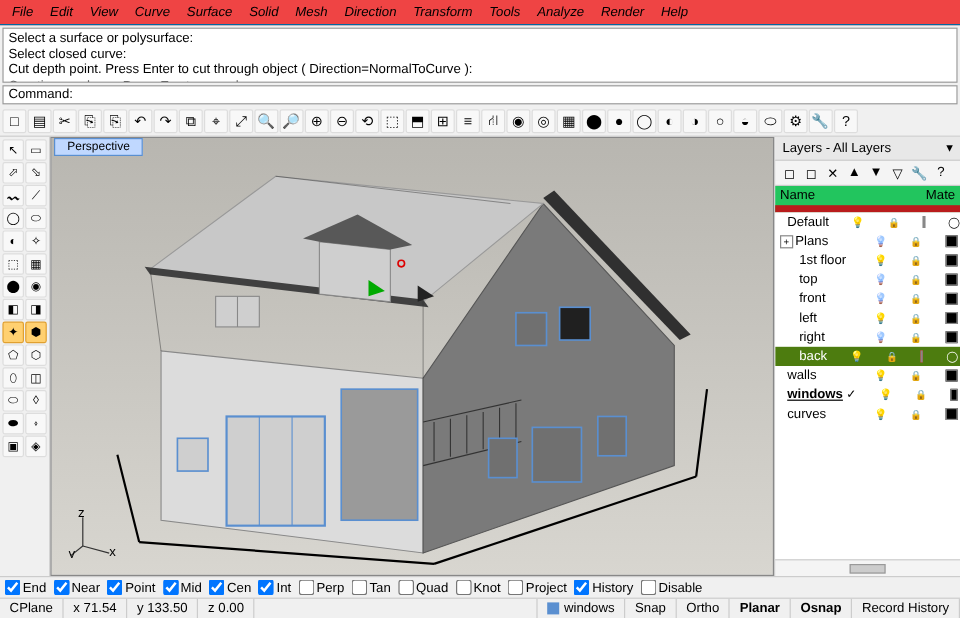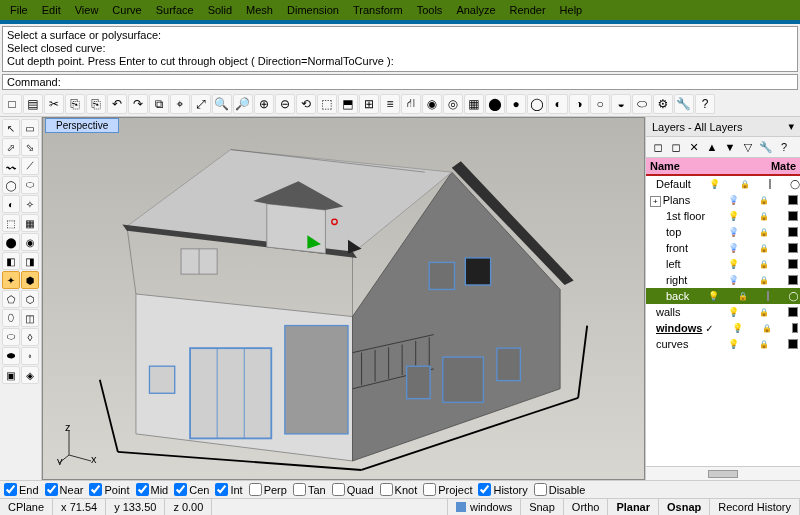--- a/index.html
+++ b/index.html
@@ -1,37 +1,37 @@
 <!DOCTYPE html>
 <html><head>
 <meta charset="utf-8">
 <style>
 * { box-sizing: border-box; margin: 0; padding: 0; font-family: Tahoma, sans-serif; font-size: 11px; }
 body { width: 800px; height: 515px; background: #f0f0f0; display: flex; flex-direction: column; overflow: hidden; }
-.menubar { display: flex; background: #4d7c0f; border-bottom: 4px solid #0369a1; padding: 2px 4px; gap: 2px; }
+.menubar { display: flex; background: #ef4444; border-bottom: 1px solid #0369a1; padding: 2px 4px; gap: 2px; font-style: italic; }
 .menubar span { padding: 2px 6px; cursor: pointer; }
 .cmdlog { background: #fff; border: 1px solid #999; margin: 2px; padding: 2px 4px; font-size: 10px; line-height: 1.2; height: 46px; overflow: hidden; }
 .cmdline { display: flex; align-items: flex-end; background: #fff; border: 1px solid #999; margin: 0 2px 2px 2px; padding: 1px 4px; gap: 4px; }
 .cmdline input { flex: 1; border: none; outline: none; font-size: 10px; }
 .toolbar { display: flex; gap: 1px; padding: 2px; border-bottom: 1px solid #ccc; overflow: hidden; flex-wrap: nowrap; }
 .tbtn { width: 20px; height: 20px; display: inline-flex; align-items: center; justify-content: center; background: #f8f8f8; border: 1px solid #ddd; border-radius: 2px; cursor: pointer; font-size: 12px; }
 .mid { flex: 1; display: flex; overflow: hidden; }
 .tool-left { display: flex; flex-direction: column; width: 42px; background: #f0f0f0; border-right: 1px solid #ccc; padding: 2px; gap: 1px; }
 .tool-left .row { display: flex; gap: 1px; }
 .tool-left .tbtn { width: 18px; height: 18px; font-size: 10px; }
 .tbtn.sel { background: #ffd070; border-color: #e0a030; }
 .viewport { flex: 1; background: linear-gradient(180deg,#b8b6b0 0%, #d8d6d0 100%); position: relative; border: 1px solid #888; }
 .vp-tab { position: absolute; top: 0; left: 2px; background: #c0d8ff; border: 1px solid #5a8fd0; padding: 1px 10px; font-size: 10px; }
 .vp-content { position: absolute; inset: 0; }
 .axis { position: absolute; bottom: 12px; left: 14px; font-size: 9px; color: #333; }
 .layers { width: 155px; border-left: 1px solid #ccc; background: #f4f4f4; display: flex; flex-direction: column; }
 .layers-hdr { padding: 3px 6px; background: #e8e8e8; border-bottom: 1px solid #ccc; display:flex; align-items:center; justify-content:space-between;}
 .layers-tools { display: flex; gap: 2px; padding: 2px 4px; border-bottom: 1px solid #ccc; }
 .layers-tools span { width: 16px; height: 16px; display:inline-flex; align-items:center; justify-content:center; cursor: pointer; font-size: 11px; }
-.layers-cols { display: flex; font-size: 10px; background: #f9a8d4; border-bottom: 2px solid #b91c1c; padding: 2px 4px; font-weight: bold; }
+.layers-cols { display: flex; font-size: 10px; background: #22c55e; border-bottom: 6px solid #b91c1c; padding: 2px 4px; }
 .layers-cols span:first-child { flex: 1; }
 .layers-list { flex: 1; overflow: auto; background: #fff; }
 .layer-row { display: flex; align-items: center; padding: 1px 2px; gap: 19px; height: 16px; cursor: pointer; }
 .layer-row.sel { background: #4d7c0f; color: #fff; }
 .layer-row .nm { flex: 1; font-size: 10px; padding-left: var(--ind,2px); white-space: nowrap; }
 .layer-row .bulb { font-size: 9px; }
 .layer-row .lock { font-size: 8px; }
 .layer-row .sw { width: 10px; height: 10px; border: 1px solid #888; }
 .status { display: flex; gap: 6px; background: #f0f0f0; border-top: 1px solid #ccc; padding: 2px 4px; align-items: center; font-size: 10px; }
 .status label { display: flex; align-items: center; gap: 2px; }
@@ -46,21 +46,21 @@
 <body>
 
 <div class="menubar" id="menubar">
     <span>File</span>
     <span>Edit</span>
     <span>View</span>
     <span>Curve</span>
     <span>Surface</span>
     <span>Solid</span>
     <span>Mesh</span>
-    <span>Dimension</span>
+    <span>Direction</span>
     <span>Transform</span>
     <span>Tools</span>
     <span>Analyze</span>
     <span>Render</span>
     <span>Help</span>
   </div>
 
 <div class="cmdlog" id="cmdlog">
     <div>Select a surface or polysurface:</div>
     <div>Select closed curve:</div>

